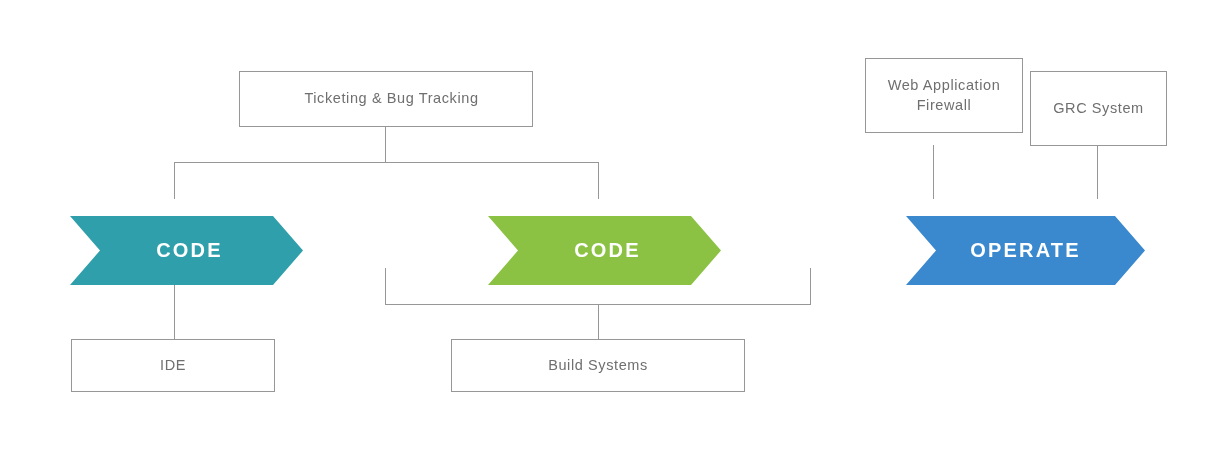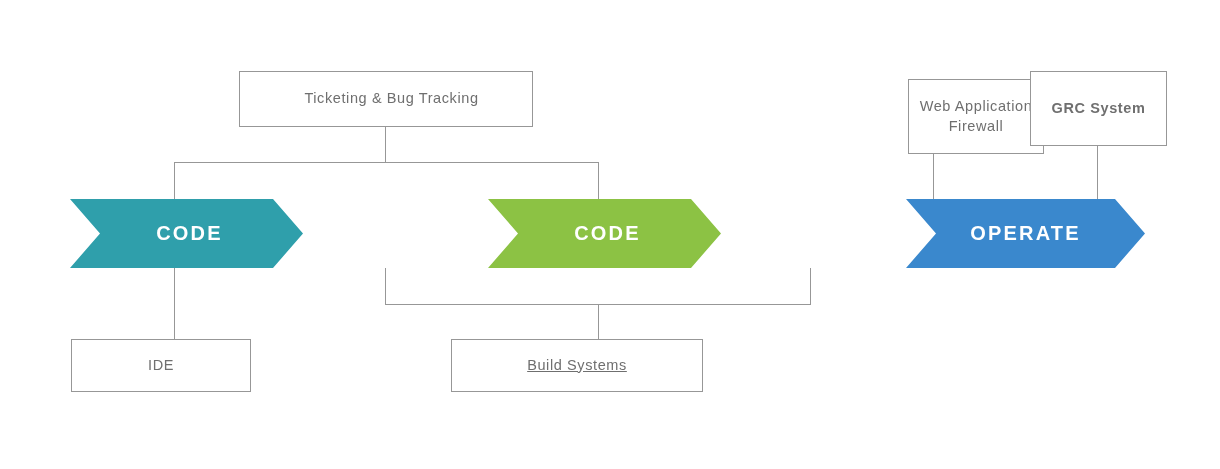--- a/index.html
+++ b/index.html
@@ -37,21 +37,21 @@
     text-align:center;
     font-size:14.5px;
     letter-spacing:0.6px;
     line-height:1.35;
     padding:4px 10px;
   }
   
   .chevron-row{position:absolute;left:0;top:199px;width:1220px;height:69px;}
   .chevron{
     position:absolute;
-    top:0;
+    top:17px;
     width:239px;
     height:69px;
     display:flex;
     align-items:center;
     justify-content:center;
     color:var(--stage-text);
     font-size:20px;
     font-weight:700;
     letter-spacing:2.2px;
     clip-path:polygon(0 0, 203px 0, 233px 50%, 203px 100%, 0 100%, 30px 50%);
@@ -75,33 +75,33 @@
   <div class="line v" style="left:174px;top:268px;height:71px;"></div>
   <div class="line v" style="left:385px;top:268px;height:37px;"></div>
   <div class="line v" style="left:810px;top:268px;height:37px;"></div>
   <div class="line h" style="left:385px;top:304px;width:426px;"></div>
   <div class="line v" style="left:598px;top:304px;height:35px;"></div>
 
   <div class="box" style="left:239px;top:71px;width:294px;height:56px;padding-left:21px;">
     <span>Ticketing &amp; Bug Tracking</span>
   </div>
 
-  <div class="box" style="left:865px;top:79px;width:136px;height:75px;margin-left:43px;">
+  <div class="box" style="left:865px;top:58px;width:158px;height:75px;">
     <span>Web Application Firewall</span>
   </div>
 
-  <div class="box" style="left:1030px;top:71px;width:137px;height:75px;font-weight:bold;">
+  <div class="box" style="left:1030px;top:71px;width:137px;height:75px;">
     <span>GRC System</span>
   </div>
 
-  <div class="box" style="left:71px;top:339px;width:180px;height:53px;">
+  <div class="box" style="left:71px;top:339px;width:204px;height:53px;">
     <span>IDE</span>
   </div>
 
-  <div class="box" style="left:451px;top:339px;width:252px;height:53px;text-decoration:underline;">
+  <div class="box" style="left:451px;top:339px;width:294px;height:53px;">
     <span>Build Systems</span>
   </div>
 
   <div class="chevron-row">
     <div class="chevron" style="left: 70px; background-color: rgb(47, 159, 171);">
       <span>CODE</span>
     </div>
     <div class="chevron" style="left: 488px; background-color: rgb(140, 194, 68);">
       <span>CODE</span>
     </div>

